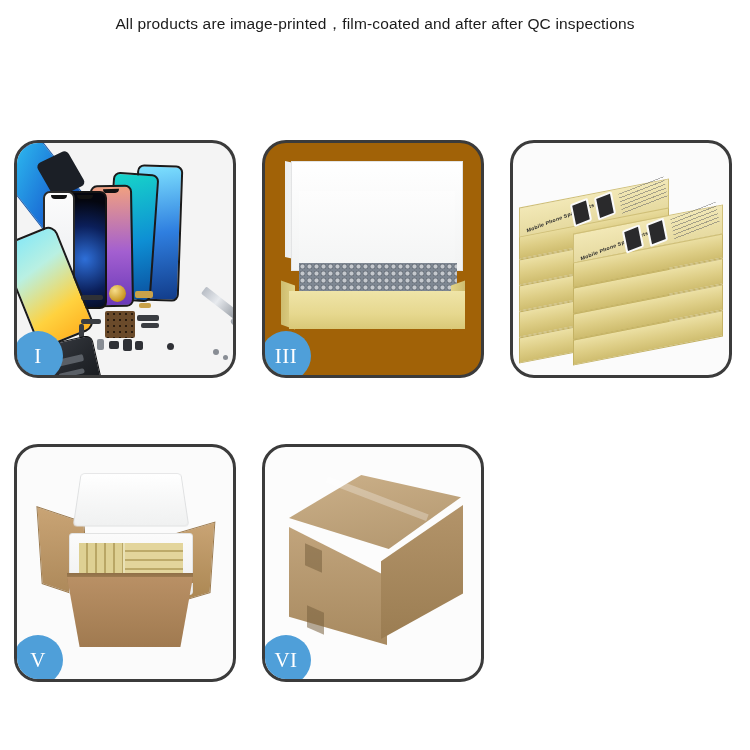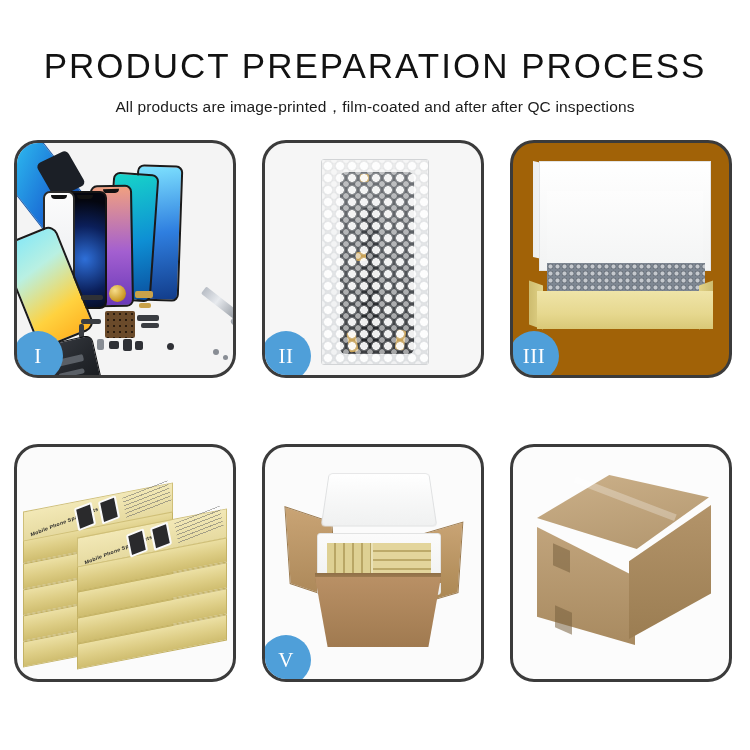--- a/index.html
+++ b/index.html
@@ -199,21 +199,20 @@
   .c6-seam { position: absolute; left: 42px; top: 26px; width: 108px; height: 7px;
     background: rgba(255,255,255,.28); transform: rotate(21deg); }
   .c6-tape { position: absolute; width: 17px; height: 22px; background: rgba(120,96,62,.55); }
 </style>
 </head>
 <body>
 
 <div class="page">
 
   <div class="header">
-    <div class="title">PRODUCT PREPARATION PROCESS</div>
     <div class="subtitle">All products are image-printed，film-coated and after after QC inspections</div>
   </div>
 
   <div class="grid">
 
     <div class="panel p1">
       <div class="stage">
         <div class="ph-blue-tilt"></div>
 
         <div class="ph ph-fan2"></div>
@@ -254,35 +253,20 @@
 
         </div>
 
         <div class="driver"></div>
         <div class="part lt" style="left:196px;top:206px;width:6px;height:6px;border-radius:50%;"></div>
         <div class="part lt" style="left:206px;top:212px;width:5px;height:5px;border-radius:50%;"></div>
       </div>
       <div class="badge">I</div>
     </div>
 
-    <div class="panel p2">
-      <div class="stage">
-        <div class="bw-bag">
-          <div class="bw-item"></div>
-          <div class="bw-strip"></div>
-          <div class="bw-tab" style="left:38px;top:14px;width:9px;height:8px;"></div>
-          <div class="bw-tab" style="left:34px;top:92px;width:10px;height:9px;"></div>
-          <div class="bw-tab" style="left:26px;top:172px;width:9px;height:20px;transform:rotate(-10deg);"></div>
-          <div class="bw-tab" style="left:74px;top:170px;width:9px;height:20px;transform:rotate(8deg);"></div>
-          <div class="bubbles"></div>
-          <div class="bubbles2"></div>
-        </div>
-      </div>
-      <div class="badge">II</div>
-    </div>
 
     <div class="panel p3">
       <div class="stage">
         <div class="b3-lid-flapL"></div>
         <div class="b3-lid-flapR"></div>
         <div class="b3-lid"></div>
         <div class="b3-foam"></div>
         <div class="b3-bubble"></div>
         <div class="b3-sideL"></div>
         <div class="b3-sideR"></div>
@@ -344,16 +328,17 @@
       <div class="stage">
         <div class="c6">
           <div class="c6-top"></div>
           <div class="c6-left"></div>
           <div class="c6-right"></div>
           <div class="c6-seam"></div>
           <div class="c6-tape" style="left:24px;top:78px;transform:skewY(24deg);"></div>
           <div class="c6-tape" style="left:26px;top:140px;transform:skewY(24deg);"></div>
         </div>
       </div>
+      <div class="badge">VI</div>
     </div>
 
   </div>
 </div>
 
 </body></html>

